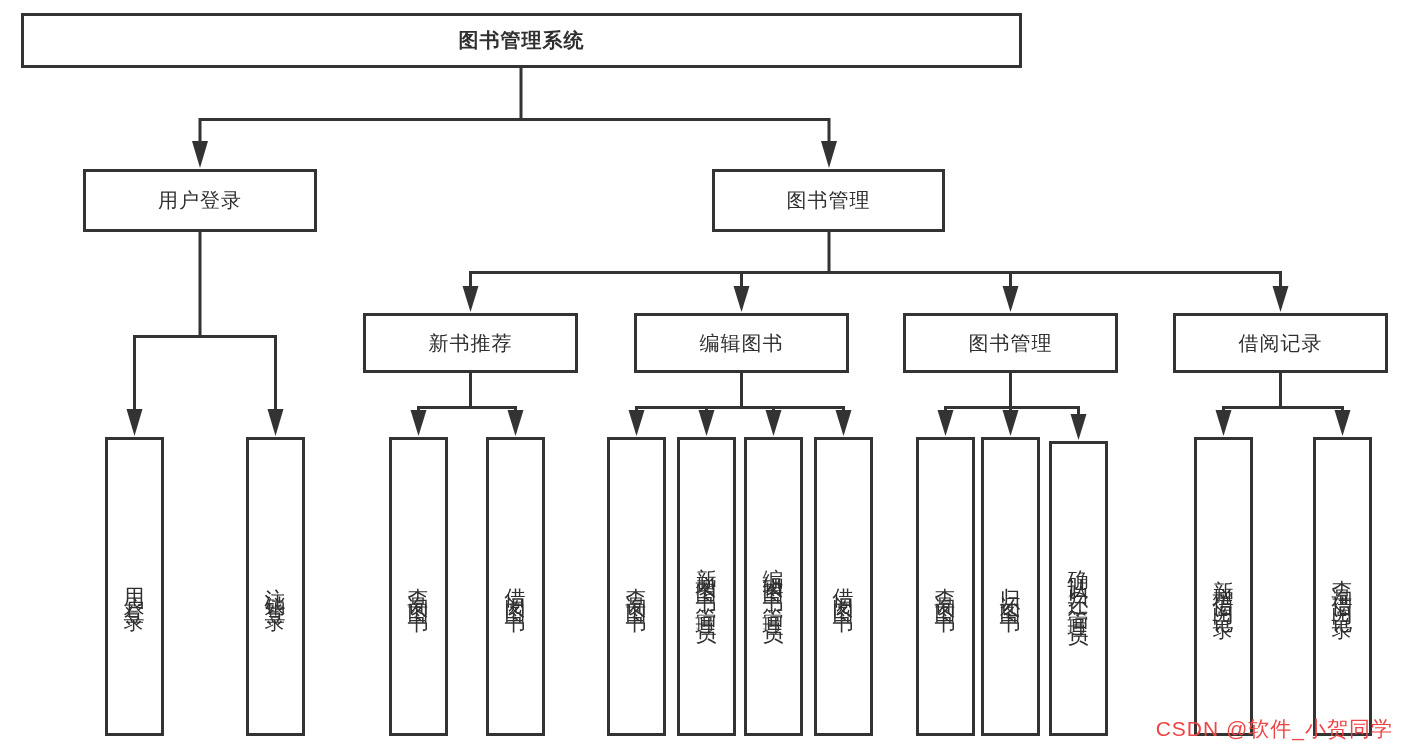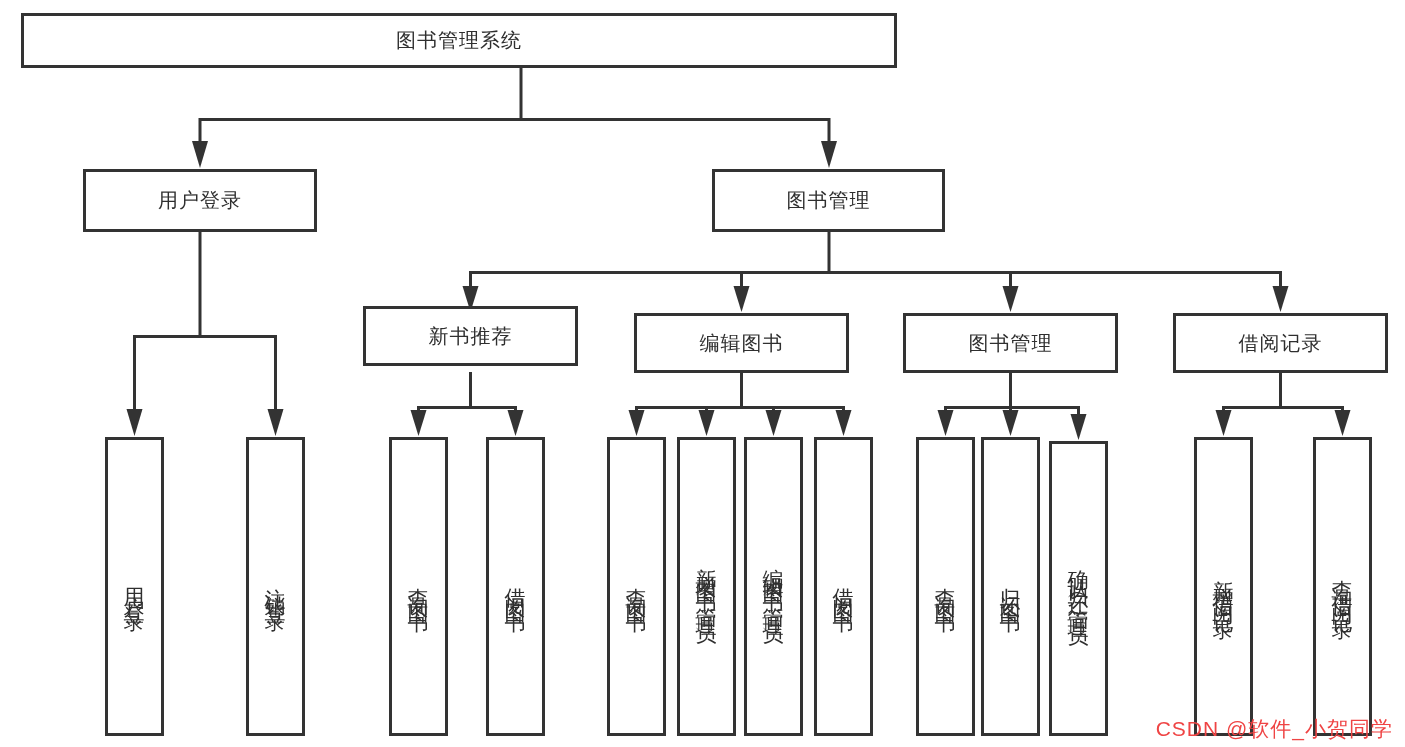--- a/index.html
+++ b/index.html
@@ -96,26 +96,26 @@
       <polygon points="765.5,410 781.5,410 773.5,436"></polygon>
       <polygon points="835.5,410 851.5,410 843.5,436"></polygon>
       <polygon points="937.5,410 953.5,410 945.5,436"></polygon>
       <polygon points="1002.5,410 1018.5,410 1010.5,436"></polygon>
       <polygon points="1070.5,414 1086.5,414 1078.5,440"></polygon>
       <polygon points="1215.5,410 1231.5,410 1223.5,436"></polygon>
       <polygon points="1334.5,410 1350.5,410 1342.5,436"></polygon>
     </g>
   </svg>
 
-  <div class="box h" style="left:21px;top:13px;width:876px;height:55px;">图书管理系统</div>
+  <div class="box h" style="left:21px;top:13px;width:1001px;height:55px;font-weight:bold;">图书管理系统</div>
 
   <div class="box h" style="left:83px;top:169px;width:234px;height:63px;">用户登录</div>
   <div class="box h" style="left:712px;top:169px;width:233px;height:63px;">图书管理</div>
 
-  <div class="box h" style="left:363px;top:306px;width:215px;height:60px;">新书推荐</div>
+  <div class="box h" style="left:363px;top:313px;width:215px;height:60px;">新书推荐</div>
   <div class="box h" style="left:634px;top:313px;width:215px;height:60px;">编辑图书</div>
   <div class="box h" style="left:903px;top:313px;width:215px;height:60px;">图书管理</div>
   <div class="box h" style="left:1173px;top:313px;width:215px;height:60px;">借阅记录</div>
 
   <div class="box v" style="left:105px;top:437px;width:59px;height:299px;">用户登录</div>
   <div class="box v" style="left:246px;top:437px;width:59px;height:299px;">注销登录</div>
 
   <div class="box v" style="left:389px;top:437px;width:59px;height:299px;">查询图书</div>
   <div class="box v" style="left:486px;top:437px;width:59px;height:299px;">借阅图书</div>
 

